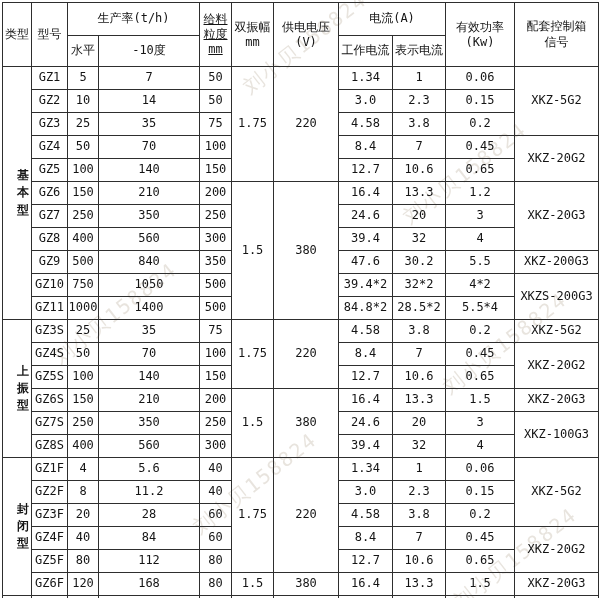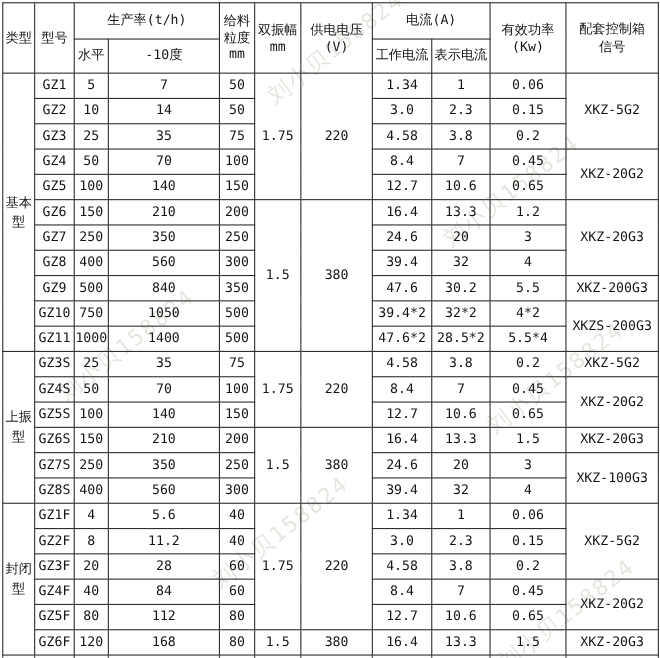--- a/index.html
+++ b/index.html
@@ -29,22 +29,22 @@
     padding: 0; font-weight: normal; font-size: 12px;
     word-break: break-all; line-height: 1.3;
     overflow: hidden;
   }
   thead tr.h1 th { height: 31px; }
   thead tr.h2 th { height: 29px; }
   tbody td { height: 23px; }
   .unit { display: block; line-height: 1.2; }
   .hdr-label { display: block; line-height: 1.25; }
   th.wrap-pad { padding: 16px 6px; }
-  th.feed { padding: 0 3px; }
-  td.section { padding: 0 2px; line-height: 1.45; }
+  th.feed { padding: 0 3px; text-decoration: underline; }
+  td.section { padding: 0 14px; line-height: 1.45; font-weight: bold; }
   tr.partial td { height: 5px; border-bottom: none; }
 </style>
 </head>
 <body>
 
 <div class="wm" style="left:230px; top:30px;">刘小贝158824</div>
 <div class="wm" style="left:390px; top:160px;">刘小贝158824</div>
 <div class="wm" style="left:40px; top:300px;">刘小贝158824</div>
 <div class="wm" style="left:430px; top:330px;">刘小贝158824</div>
 <div class="wm" style="left:180px; top:470px;">刘小贝158824</div>
@@ -205,21 +205,21 @@
       <td>32*2</td>
       <td>4*2</td>
       <td rowspan="2">XKZS-200G3</td>
     </tr>
 
     <tr>
       <td>GZ11</td>
       <td>1000</td>
       <td>1400</td>
       <td>500</td>
-      <td>47.6*2</td>
+      <td>84.8*2</td>
       <td>28.5*2</td>
       <td>5.5*4</td>
     </tr>
 
     <tr>
       <td rowspan="6" class="section">上振型</td>
       <td>GZ3S</td>
       <td>25</td>
       <td>35</td>
       <td>75</td>

